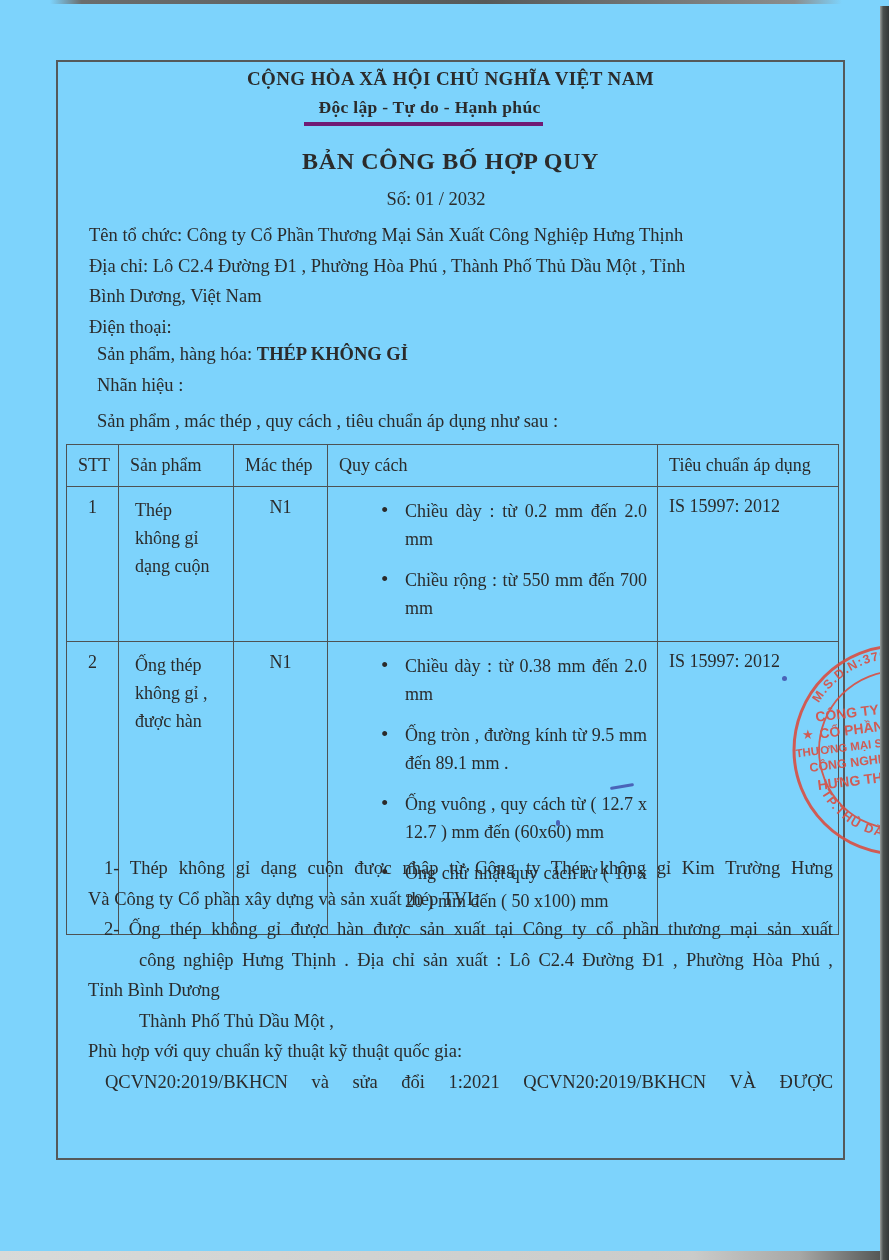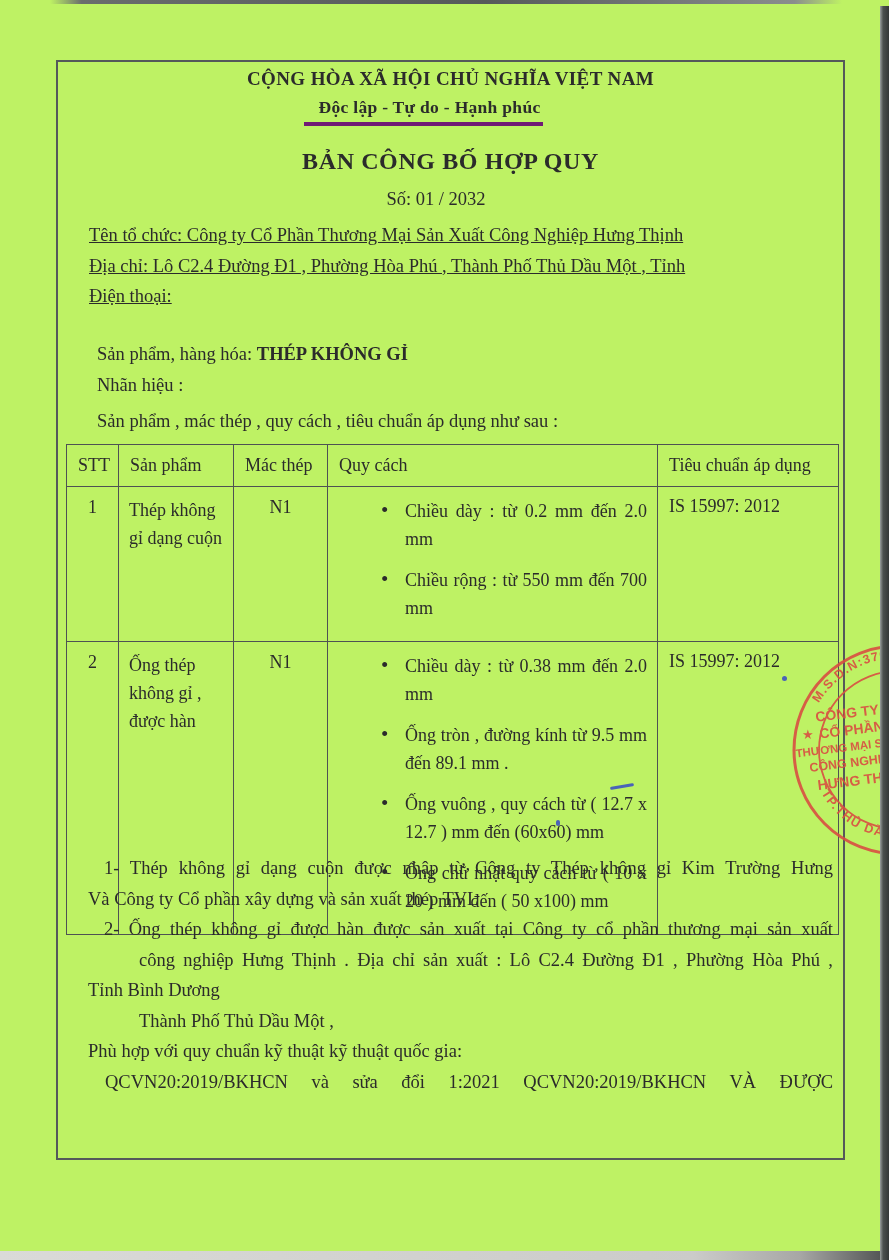--- a/index.html
+++ b/index.html
@@ -4,21 +4,21 @@
 <style>
   html,body{margin:0;padding:0;}
   body{
     width:889px;height:1260px;
     background:#f4f4f2;
     font-family:"Liberation Serif","DejaVu Serif",serif;
     color:#2b2b2b;
     position:relative;
     overflow:hidden;
   }
-  .sheet{position:absolute;inset:0;background:#bef264;}
+  .sheet{position:absolute;inset:0;background:#7dd3fc;}
 
   
   .scan-top-line{position:absolute;left:50px;top:0;width:792px;height:4px;
     background:linear-gradient(to right,rgba(90,90,90,0) 0%,#6a6d6d 4%,#565a5a 55%,#8a8d8d 94%,rgba(120,120,120,0) 100%);}
   .scan-right-strip{position:absolute;left:880px;top:6px;width:9px;height:1254px;z-index:30;
     background:linear-gradient(to right,#9aa09e 0%,#4b504e 35%,#343837 100%);}
   .scan-bottom-bar{position:absolute;left:0;top:1251px;width:889px;height:9px;z-index:25;
     background:linear-gradient(to right,#dadad8 0%,#cbcbc9 78%,#a7a7a5 90%,#4c4f4e 100%);}
 
   .page-border{position:absolute;left:56px;top:60px;width:789px;height:1100px;
@@ -28,34 +28,34 @@
   .doc-header{position:absolute;left:56px;top:68px;width:789px;}
   .nat-line1{font-weight:bold;font-size:19px;letter-spacing:.4px;}
   .motto-wrap{margin-top:7px;}
   .motto{display:inline-block;position:relative;left:-27px;
     font-weight:bold;font-size:17.5px;letter-spacing:.3px;
     border-bottom:4px solid #701a75;padding:0 2px 4px 14px;}
   .doc-title{position:absolute;left:56px;top:148px;width:789px;text-align:center;
     font-weight:bold;font-size:24px;letter-spacing:.6px;}
   .doc-number{position:absolute;left:56px;top:189px;width:760px;text-align:center;font-size:18.5px;}
 
-  .org-block{position:absolute;left:89px;top:220px;width:742px;font-size:18.5px;line-height:30.5px;text-decoration:underline;}
+  .org-block{position:absolute;left:89px;top:220px;width:742px;font-size:18.5px;line-height:30.5px;}
   .product-block{position:absolute;left:97px;top:339px;width:730px;font-size:18.5px;line-height:31px;}
   .product-block .bold{font-weight:bold;text-align:center;}
   .intro-line{margin-top:5px;}
 
   
   table.spec{position:absolute;left:66px;top:444px;border-collapse:collapse;table-layout:fixed;
     font-size:18px;color:#2b2b2b;}
   table.spec th,table.spec td{border:1.6px solid #4e5253;padding:6px 8px;font-weight:normal;
     vertical-align:top;text-align:left;box-sizing:border-box;}
   table.spec th{height:42px;vertical-align:middle;padding-left:11px;}
   col.c-stt{width:52px;}col.c-sp{width:115px;}col.c-mt{width:94px;}col.c-qc{width:330px;}col.c-tc{width:181px;}
   .cell-stt{text-align:center !important;padding-top:10px !important;}
-  .cell-sp{text-align:center;padding:9px 10px !important;line-height:28px;margin-top:37px;}
+  .cell-sp{text-align:center;padding:9px 16px !important;line-height:28px;margin-top:37px;}
   .cell-mt{text-align:center !important;padding-top:10px !important;}
   .cell-tc{padding-top:9px !important;padding-left:11px !important;}
   ul.qc{list-style:none;margin:4px 2px 0 44px;padding:0;}
   ul.qc li{position:relative;padding-left:25px;margin-bottom:13px;text-align:justify;line-height:28px;}
   ul.qc li::before{content:"•";position:absolute;left:1px;top:-1px;font-size:21px;}
   tr.row-1{height:97px;}
   tr.row-2{height:233px;}
 
   
   .notes{position:absolute;left:60px;top:853px;width:773px;font-size:18.5px;line-height:30.5px;}
@@ -93,20 +93,21 @@
       <span class="motto">Độc lập - Tự do - Hạnh phúc</span>
     </div>
   </div>
 
   <div class="doc-title">BẢN CÔNG BỐ HỢP QUY</div>
   <div class="doc-number">Số: 01 / 2032</div>
 
   <div class="org-block">
     <div>Tên tổ chức: Công ty Cổ Phần Thương Mại Sản Xuất Công Nghiệp Hưng Thịnh</div>
     <div>Địa chỉ: Lô C2.4 Đường Đ1 , Phường Hòa Phú , Thành Phố Thủ Dầu Một , Tỉnh</div>
+    <div>Bình Dương, Việt Nam</div>
     <div>Điện thoại:</div>
   </div>
 
   <div class="product-block">
     <div><span>Sản phẩm, hàng hóa: </span><span class="bold">THÉP KHÔNG GỈ</span></div>
     <div>Nhãn hiệu :</div>
     <div class="intro-line">Sản phẩm , mác thép , quy cách , tiêu chuẩn áp dụng như sau :</div>
   </div>
 
   <table class="spec">

